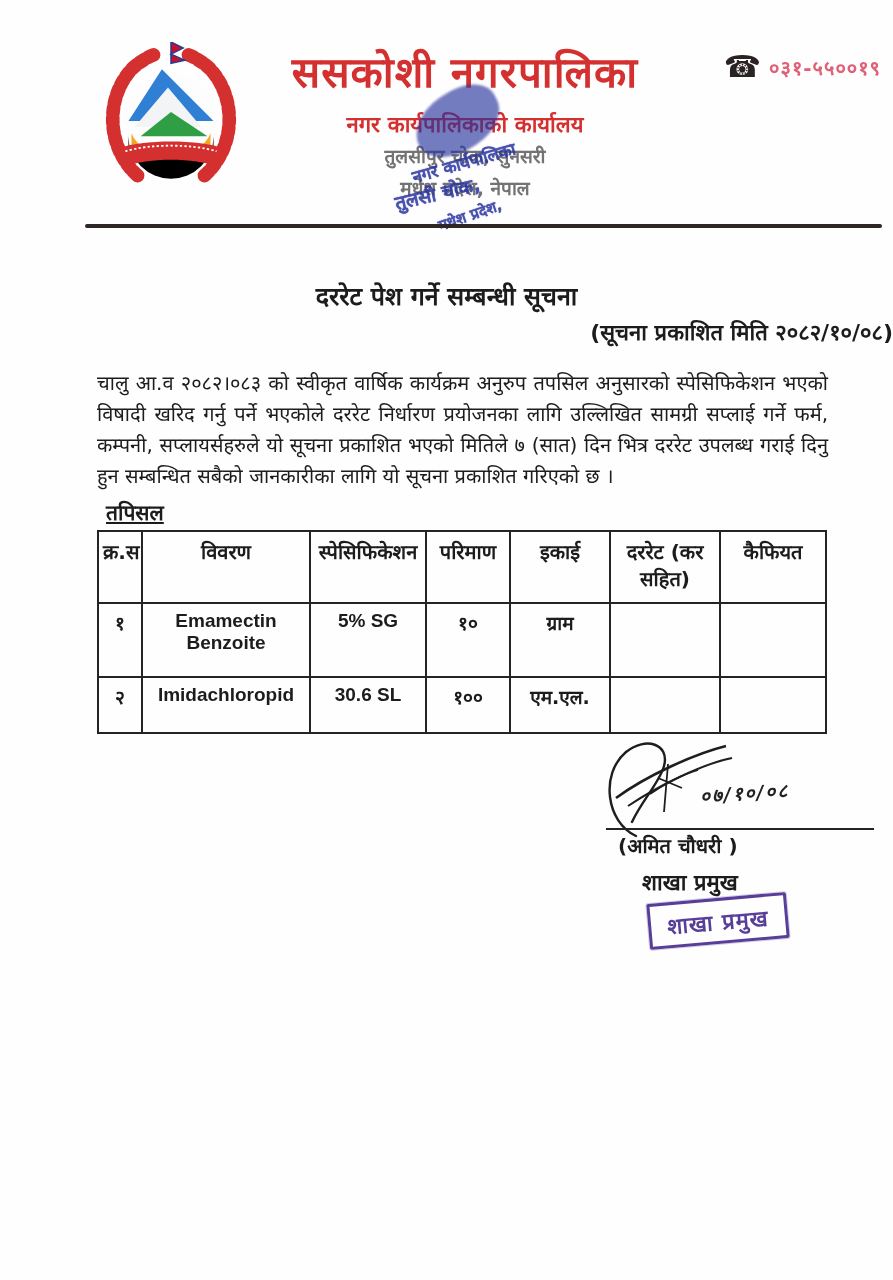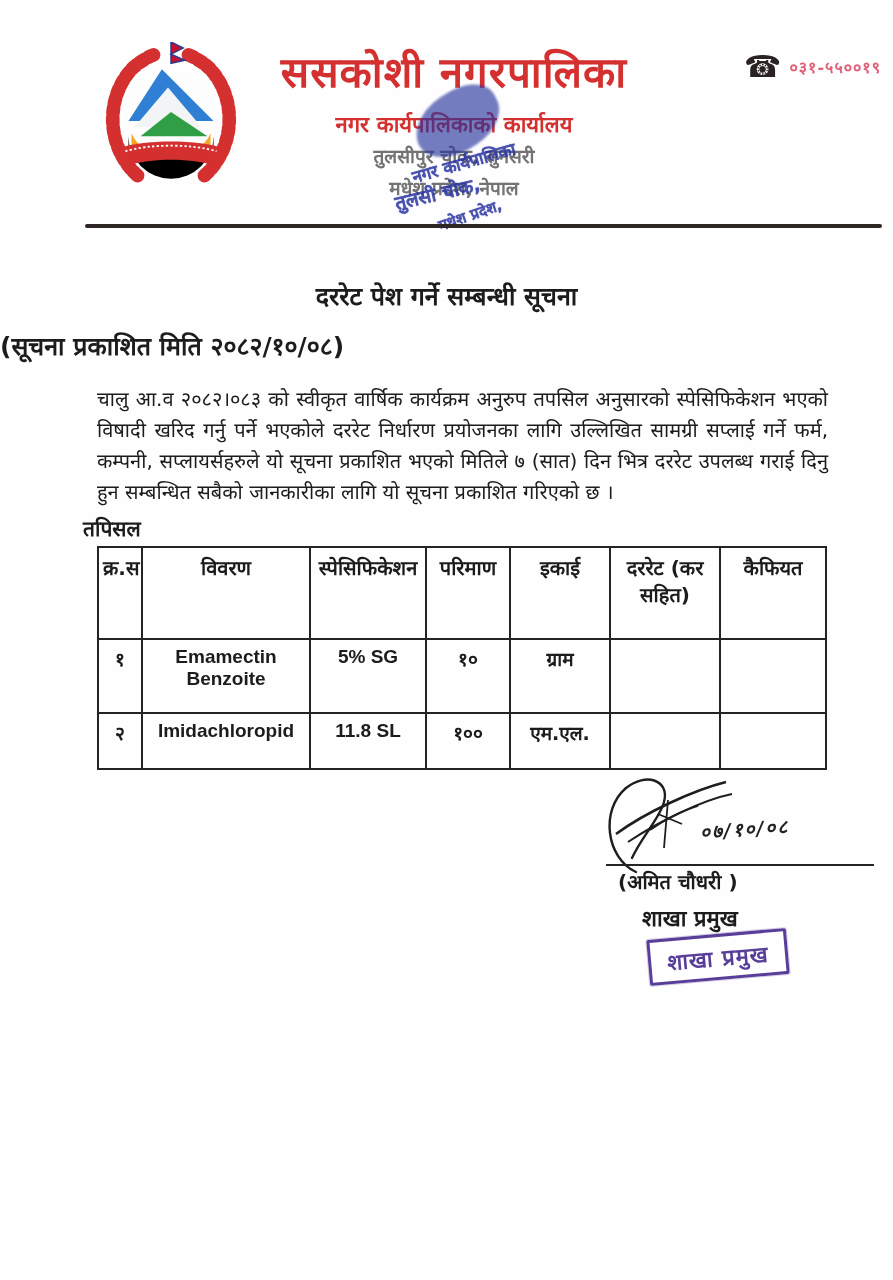--- a/index.html
+++ b/index.html
@@ -5,51 +5,51 @@
   * { margin:0; padding:0; box-sizing:border-box; }
   html,body { background:#e9e9e9; }
   body { font-family:"DejaVu Sans","Liberation Sans",sans-serif; }
   .page {
     position:relative; width:893px; height:1280px; margin:0 auto;
     background:#fefefe; overflow:hidden; color:#1c1c1c;
   }
   
   .letterhead { position:absolute; top:0; left:0; width:100%; height:235px; }
   .emblem { position:absolute; left:95px; top:42px; width:152px; height:158px; }
-  .head-center { position:absolute; left:239px; top:50px; width:430px; text-align:center; }
+  .head-center { position:absolute; left:250px; top:50px; width:430px; text-align:center; }
   .muni-name { font-size:42px; font-weight:bold; color:#d43030; letter-spacing:1px; line-height:1.1; }
   .office-name { font-size:22px; font-weight:bold; color:#d43030; margin-top:12px; }
   .addr { font-size:19px; font-weight:bold; color:#737373; margin-top:6px; line-height:1.35; }
   .phone-wrap { position:absolute; right:12px; top:52px; display:flex; align-items:center; gap:8px; }
   .phone-icon { font-size:30px; color:#2b2323; line-height:1; }
-  .phone-num { font-size:16px; font-weight:bold; color:#e06078; letter-spacing:1px; }
+  .phone-num { font-size:20px; font-weight:bold; color:#e06078; letter-spacing:1px; }
   .ref-no { position:absolute; left:98px; top:186px; font-size:23px; font-weight:bold; color:#c62f3b; letter-spacing:1px; }
   .blue-stamp {
     position:absolute; left:372px; top:70px; width:230px; height:175px;
     transform:rotate(-7deg); color:#2a35a0; opacity:.85; pointer-events:none;
   }
   .blue-stamp .blob { position:absolute; left:45px; top:18px; width:90px; height:60px;
     background:#27339e; border-radius:60% 40% 55% 45%; opacity:.75; transform:rotate(-20deg); filter:blur(1px); }
   .bs-line { position:absolute; font-weight:bold; white-space:nowrap; text-shadow:0 0 1px #2a35a0; }
   .bs-1 { left:38px; top:78px; font-size:17px; transform:rotate(-9deg); }
   .bs-2 { left:18px; top:104px; font-size:19px; transform:rotate(-6deg); }
   .bs-3 { left:58px; top:132px; font-size:15px; transform:rotate(-12deg); }
   .rule { position:absolute; left:85px; top:224px; width:797px; height:4px; background:#2e2624; border-radius:2px; }
   
   .notice-title { margin:278px 0 0 0; text-align:center; font-size:25px; font-weight:bold; }
-  .notice-sub { text-align:left; font-size:25px; font-weight:bold; margin-top:16px; }
+  .notice-sub { text-align:right; font-size:22px; font-weight:bold; margin-top:4px; }
   .body-par {
     margin:22px 65px 0 97px; font-size:20px; line-height:31px;
     text-align:justify; font-weight:500;
   }
-  .tapisal { margin:6px 0 4px 83px; font-size:21px; font-weight:bold; }
+  .tapisal { margin:6px 0 4px 106px; font-size:21px; font-weight:bold; text-decoration:underline; }
   
   table.spec { border-collapse:collapse; margin-left:97px; width:728px; table-layout:fixed; }
   table.spec th, table.spec td { border:2px solid #242424; text-align:center; vertical-align:top; padding:6px 4px; }
-  table.spec th { font-size:20px; font-weight:bold; height:92px;text-align:center; }
+  table.spec th { font-size:20px; font-weight:bold; height:72px;text-align:center; }
   table.spec td { font-size:19px; font-weight:600; }
   tr.r1 td { height:74px; }
   tr.r2 td { height:56px; }
   td.latin { font-family:"Liberation Sans",sans-serif; font-weight:bold; font-size:19px; }
   
   .sig-area { position:relative; width:100%; height:215px; margin-top:2px; }
   .sig-scribble { position:absolute; left:598px; top:-2px; width:170px; height:110px; }
   .sig-date { position:absolute; left:700px; top:44px; font-size:19px; font-weight:bold;
     color:#222; transform:rotate(-4deg); font-style:italic; letter-spacing:2px; }
   .sig-line { position:absolute; left:606px; top:92px; width:268px; border-top:2px solid #242424; }
@@ -142,21 +142,21 @@
         <td class="latin">Emamectin Benzoite</td>
         <td class="latin">5% SG</td>
         <td>१०</td>
         <td>ग्राम</td>
         <td></td>
         <td></td>
       </tr>
       <tr class="r2">
         <td>२</td>
         <td class="latin">Imidachloropid</td>
-        <td class="latin">11.8 SL</td>
+        <td class="latin">30.6 SL</td>
         <td>१००</td>
         <td>एम.एल.</td>
         <td></td>
         <td></td>
       </tr>
     </tbody>
   </table>
 
   <div class="sig-area">
     <svg class="sig-scribble" viewBox="0 0 170 110">

